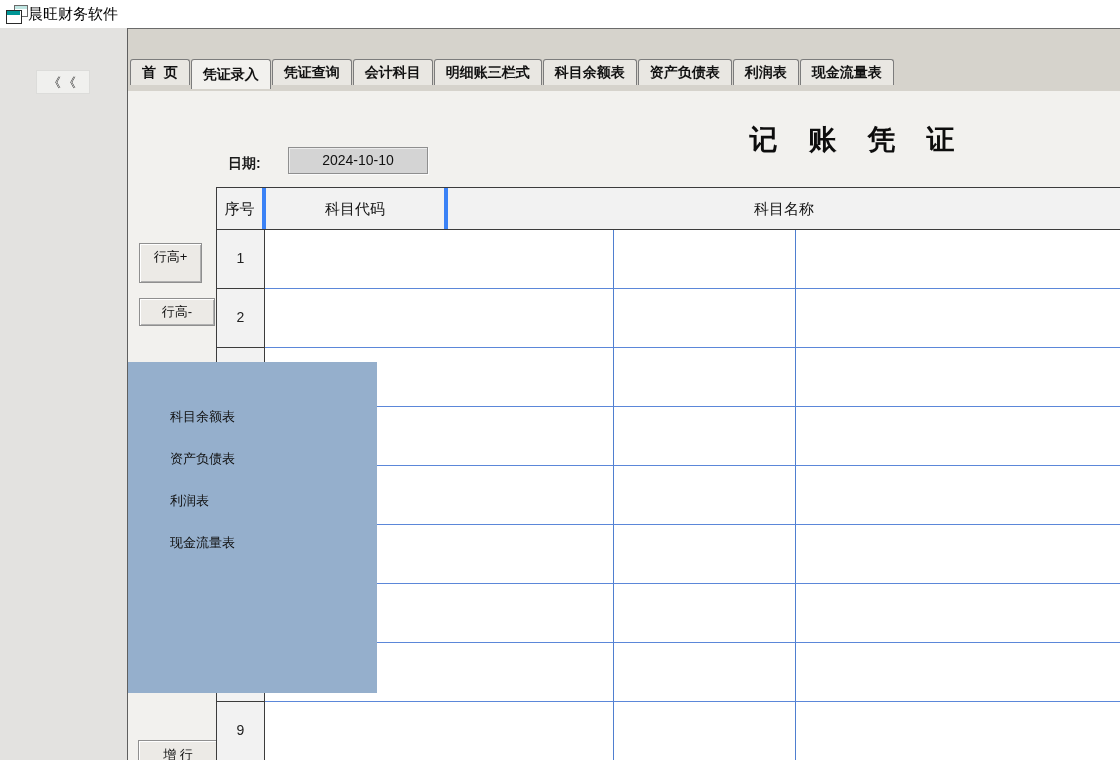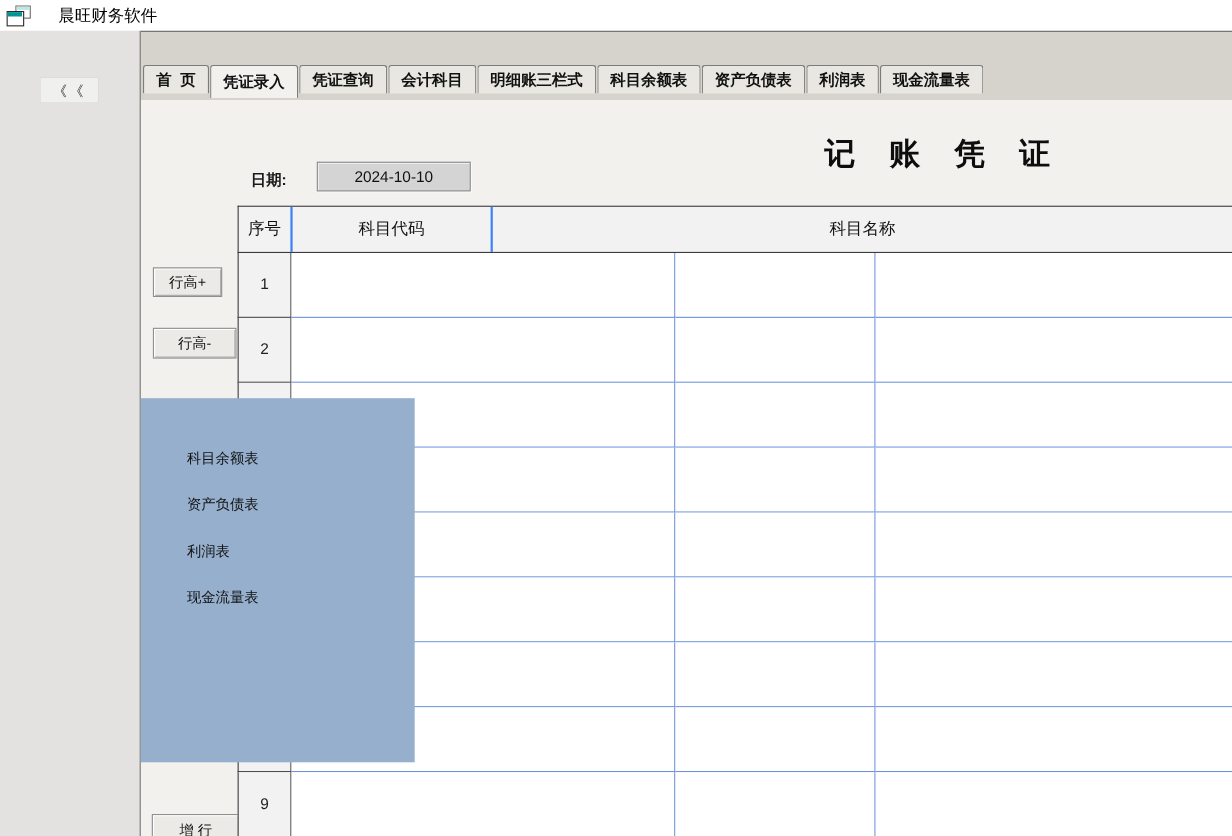--- a/index.html
+++ b/index.html
@@ -7,21 +7,21 @@
   body { font-family:"Liberation Sans","DejaVu Sans",sans-serif; color:#1a1a1a; }
   #screen { position:relative; width:1120px; height:760px; overflow:hidden; background:#f2f1ee; }
 
   
   .titlebar { position:absolute; left:0; top:0; width:1120px; height:28px; background:#ffffff; display:flex; align-items:center; }
   .app-icon { position:relative; width:22px; height:19px; margin-left:6px; }
   .app-icon .back { position:absolute; right:0; top:0; width:14px; height:12px; background:#fff; border:1px solid #6a6a6a; }
   .app-icon .back-bar { position:absolute; right:1px; top:1px; width:12px; height:3px; background:#bfe6e2; }
   .app-icon .front { position:absolute; left:0; bottom:0; width:16px; height:14px; background:#fff; border:1px solid #2a2a2a; }
   .app-icon .front-bar { position:absolute; left:1px; bottom:9px; width:13px; height:4px; background:#009696; }
-  .app-title { margin-left:25px; font-size:15px; color:#000; }
+  .app-title { margin-left:0; font-size:15px; color:#000; }
 
   
   .sidebar { position:absolute; left:0; top:28px; width:127px; height:732px; background:#e3e2e0; }
   .vline { position:absolute; left:127px; top:28px; width:1px; height:732px; background:#5f5f5f; }
   .collapse-btn { position:absolute; left:36px; top:42px; width:54px; height:24px; line-height:24px; text-align:center;
     background:#f0f0ee; border:1px solid #dcdcda; font-size:13px; color:#222; letter-spacing:2px; cursor:default; }
   .nav { position:absolute; left:0; top:185px; width:127px; }
   .nav-item { height:58px; line-height:57px; text-align:center; font-size:15px; letter-spacing:3px; color:#111;
     border-top:1px solid #b5b5b5; box-shadow:inset 0 1px 0 #f7f7f5; cursor:default; }
   .nav-item.active { background:#ffffff; color:#0000dd; }
@@ -41,28 +41,28 @@
   .date-label { position:absolute; left:100px; top:59px; height:27px; line-height:27px; font-size:14px; font-weight:bold; }
   .date-box { position:absolute; left:160px; top:56px; width:140px; height:27px; line-height:25px; text-align:center;
     background:#d4d4d4; border:1px solid #8f8f8f; box-shadow:1px 1px 0 #fbfbfb, inset 1px 1px 0 rgba(255,255,255,.55);
     font-size:14px; color:#111; cursor:default; }
   .doc-title { position:absolute; left:560px; top:30px; width:340px; text-align:center;
     font-family:Liberation Serif, serif; font-size:28px; font-weight:bold; letter-spacing:12px; white-space:pre; color:#0d0d0d; }
 
   .winbtn { position:absolute; background:#eceae6; border:1px solid #8f8f8f;
     box-shadow:inset 1px 1px 0 #ffffff, inset -1px -1px 0 #b0b0b0;
     font-size:13px; color:#111; text-align:center; cursor:default; white-space:pre; }
-  .btn-rowh-plus  { left:11px; top:152px; width:63px; height:27px; line-height:26px; }
+  .btn-rowh-plus  { left:11px; top:152px; width:63px; height:40px; line-height:26px; }
   .btn-rowh-minus { left:11px; top:207px; width:76px; height:28px; line-height:26px; }
   .btn-addrow     { left:10px; top:649px; width:80px; height:30px; line-height:28px; }
 
   
   .vtable { position:absolute; left:88px; top:96px; width:904px; }
   .thead { display:flex; height:43px; border:1px solid #3c3c3c; border-right:none; background:#f2f2f2; }
-  .th { line-height:41px; text-align:center; font-size:15px; color:#111; border-right:2px solid #3b82f6; white-space:pre; }
+  .th { line-height:41px; text-align:center; font-size:15px; color:#111; border-right:4px solid #3b82f6; white-space:pre; }
   .th.c-no   { width:49px; }
   .th.c-sum  { width:349px; }
   .th.c-code { width:182px; }
   .th.c-name { flex:1; border-right:none; }
   .trow { display:flex; height:59px; }
   .td { background:#ffffff; }
   .td.c-no { width:49px; background:#f2f2f2; border-left:1px solid #3c3c3c; border-right:1px solid #3c3c3c; border-bottom:1px solid #3c3c3c;
     text-align:center; line-height:57px; font-size:14px; color:#222; }
   .td.c-sum  { width:349px; border-bottom:1px solid #5b87d9; border-right:1px solid #4f7fd0; }
   .td.c-code { width:182px; border-bottom:1px solid #5b87d9; border-right:1px solid #4f7fd0; }

